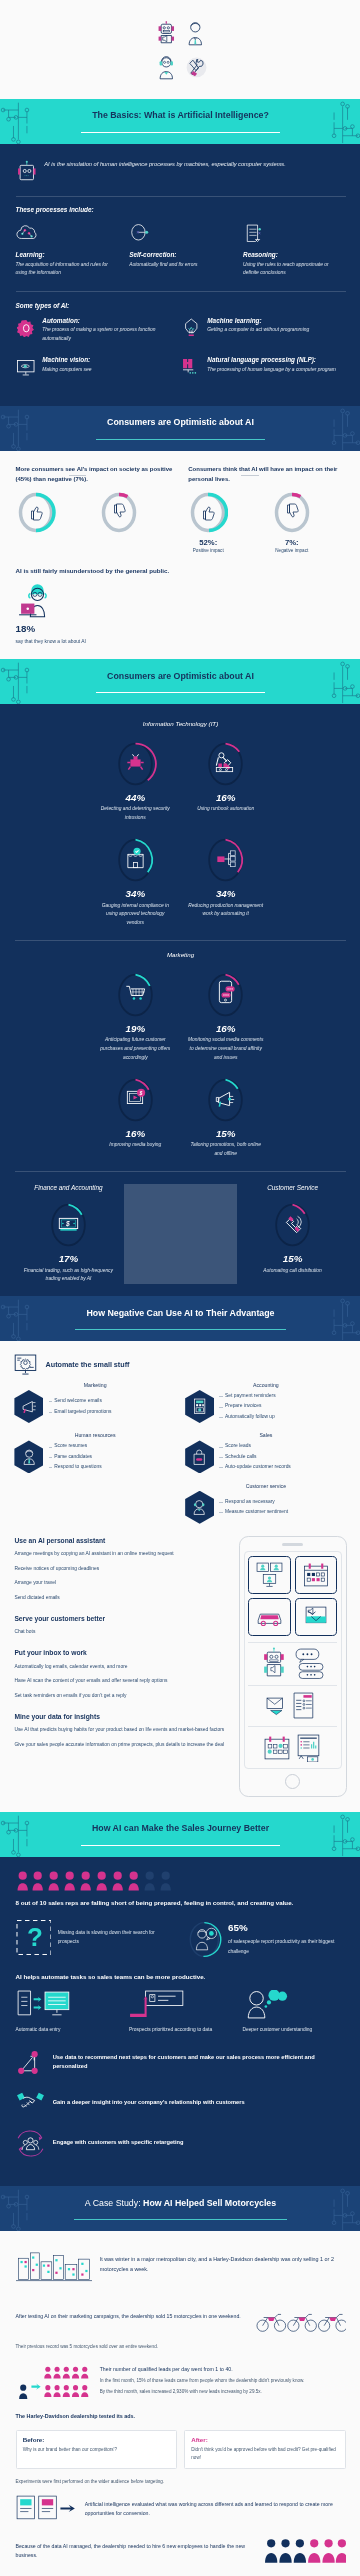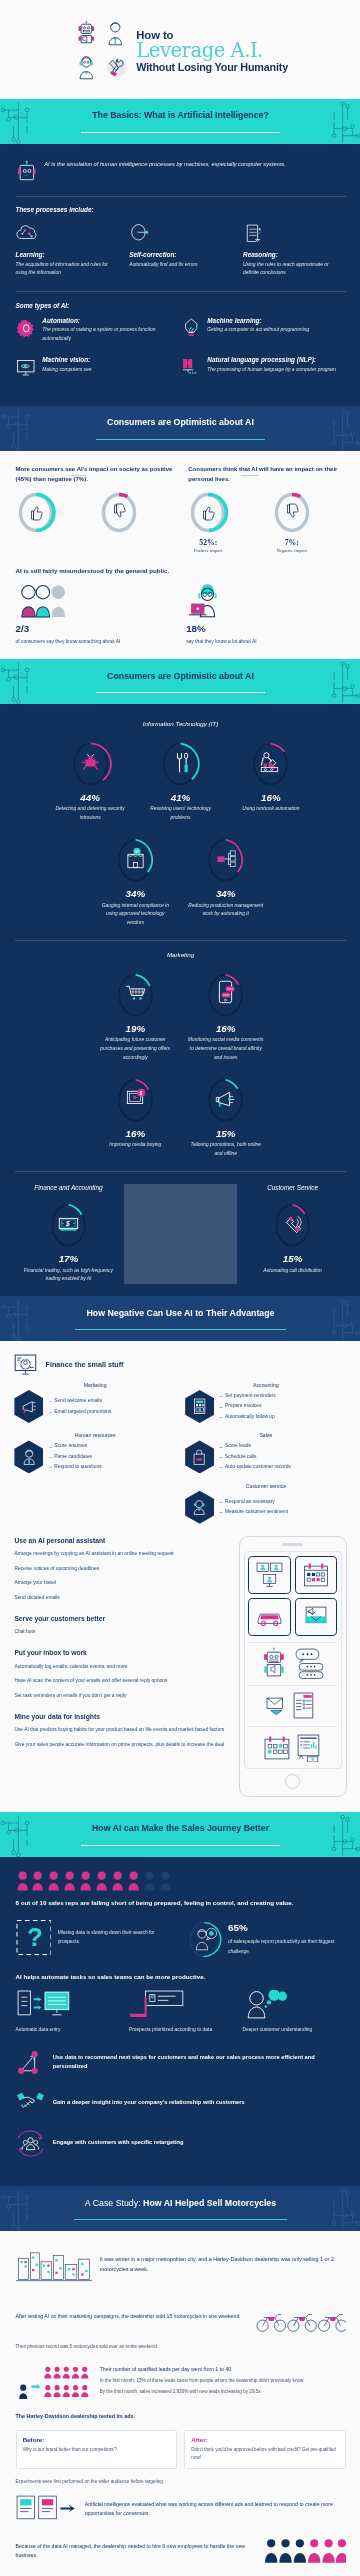--- a/index.html
+++ b/index.html
@@ -51,21 +51,21 @@
   .type-item { width:50%; display:flex; gap:6.2px; margin-bottom:12.4px; align-items:flex-start;}
   .type-ic { width:20.6px; flex:0 0 20.6px; height:21.6px; display:flex; align-items:center; justify-content:center;}
   .type-t { font-size:6.4px; font-weight:bold; margin-bottom:2.1px; }
   .type-d { font-size:4.9px; line-height:1.8; color:#dfe6ee;}
 
   
   .light { background:#fafafa; padding:14.4px 15.5px 13.4px; }
   .stat-2col { display:flex; gap:15.5px; }
   .stat-2col > div { flex:1; }
   .stat-lead { font-size:6px; line-height:1.62; font-weight:bold; color:#16325c; margin-bottom:5.2px; }
-  .donut-pair { display:flex; justify-content:flex-start; gap:13px;font-family:Liberation Serif, serif; }
+  .donut-pair { display:flex; justify-content:flex-start; gap:13px; }
   .donut-wrap { text-align:center; }
   .donut { width:40px; height:45px; position:relative; }
   .connector { width:17.5px; height:0.5px; background:#c6ccd4; margin-top:-14.4px;}
   .dl-num { font-size:7.7px; font-weight:bold; margin-top:3.1px; color:#16325c;}
   .dl-lab { font-size:4.6px; color:#2b4a6f; margin-top:1px;}
 
   .mis-h { font-size:6.2px; font-weight:bold; line-height:1.55; margin:13.4px 0 7.2px;}
   .mis-row { display:flex; gap:11.3px; }
   .mis-row > div { flex:1; }
   .people-ic { height:36px; display:flex; align-items:flex-end; }
@@ -189,25 +189,20 @@
         </div>
         <div class="hero-ic">
           <svg width="23" height="26" viewBox="0 0 44 50">
               <circle cx="24" cy="24" r="19" fill="#e9eaee"></circle>
               <path d="M27 9a6 6 0 00-2 10l-12 16 4 3 12-16a6 6 0 003-12l-3 4-4-1-1-4z" fill="none" stroke="#12305c" stroke-width="1.6"></path>
               <path d="M17 10l-6 6 12 14 5-5z" fill="none" stroke="#12305c" stroke-width="1.5"></path>
               <path d="M13 36l8 5 4-5-7-5z" fill="#c0398f"></path>
             </svg>
         </div>
       </div>
-      <div class="hero-txt">
-        <div class="hero-l1">How to</div>
-        <div class="hero-l2">Leverage A.I.</div>
-        <div class="hero-l3">Without Losing Your Humanity</div>
-      </div>
     </div>
   </div>
 
   <div class="banner teal">
     <svg class="circ-l" viewBox="0 0 80 80">
         <g stroke="#12305c" stroke-width="1.1" fill="none">
           <path d="M5 18h25M30 6v60M30 30h14M44 20v20M14 18v12M14 30h12M22 44v20M44 44v12"></path>
           <circle cx="5" cy="18" r="3"></circle>
           <circle cx="44" cy="18" r="3"></circle>
           <circle cx="14" cy="33" r="3"></circle>
@@ -431,34 +426,20 @@
             <div class="dl-lab">Negative impact</div>
           </div>
         </div>
       </div>
     </div>
 
     <div class="mis-h">AI is still fairly misunderstood by the general public.</div>
     <div class="mis-row">
       <div>
         <div class="people-ic">
-            <svg width="62" height="36" viewBox="0 0 120 70">
-              <circle cx="24" cy="18" r="13" fill="none" stroke="#12305c" stroke-width="2"></circle>
-              <path d="M11 66c0-13 6-20 13-20s13 7 13 20z" fill="#c0398f" stroke="#12305c" stroke-width="2"></path>
-              <circle cx="52" cy="18" r="13" fill="none" stroke="#12305c" stroke-width="2"></circle>
-              <path d="M39 66c0-13 6-20 13-20s13 7 13 20z" fill="#25d8cd" stroke="#12305c" stroke-width="2"></path>
-              <circle cx="82" cy="18" r="13" fill="#b9c5cf"></circle>
-              <path d="M69 66c0-13 6-20 13-20s13 7 13 20z" fill="#b9c5cf"></path>
-            </svg>
-          </div>
-        <div class="mis-num">2/3</div>
-        <div class="mis-d">of consumers say they know something about AI</div>
-      </div>
-      <div>
-        <div class="people-ic">
             <svg width="46" height="36" viewBox="0 0 90 70">
               <path d="M30 14a12 12 0 0124 0v8h-24z" fill="#25d8cd"></path>
               <circle cx="42" cy="22" r="12" fill="none" stroke="#12305c" stroke-width="2"></circle>
               <circle cx="37" cy="22" r="4" fill="none" stroke="#12305c" stroke-width="1.5"></circle>
               <circle cx="47" cy="22" r="4" fill="none" stroke="#12305c" stroke-width="1.5"></circle>
               <path d="M28 20c-4 2-4 8 0 9M56 20c4 2 4 8 0 9" fill="none" stroke="#25d8cd" stroke-width="3"></path>
               <path d="M28 66c0-14 6-22 14-22s14 8 14 22z" fill="none" stroke="#12305c" stroke-width="2"></path>
               <rect x="10" y="40" width="26" height="20" fill="#c0398f"></rect>
               <circle cx="23" cy="50" r="2.5" fill="#fff"></circle>
               <path d="M6 62h34" stroke="#12305c" stroke-width="2"></path>
@@ -508,36 +489,20 @@
               <g transform="translate(26,28)">
                 <rect x="6" y="12" width="20" height="14" fill="#d5338e"></rect>
                 <rect x="12" y="6" width="8" height="7" fill="#d5338e"></rect>
                 <path d="M0 18h6M26 18h6M6 26l-4 6M26 26l4 6" stroke="#d5338e" stroke-width="3"></path>
                 <path d="M10 2l3 4M22 2l-3 4" stroke="#fff" stroke-width="1.8"></path>
               </g>
             </svg>
         </div>
         <div class="pnum">44%</div>
         <div class="pdesc">Detecting and deterring security intrusions</div>
-      </div>
-      <div class="pcell">
-        <div class="ring">
-          <svg viewBox="0 0 84 98" width="43" height="50">
-              <ellipse cx="42" cy="49" rx="32" ry="40" fill="none" stroke="#0c2448" stroke-width="3.5"></ellipse>
-              <path d="M42 9a40 40 0 0122 70" fill="none" stroke="#25d8cd" stroke-width="3.5"></path>
-              <g transform="translate(30,26)">
-                <path d="M6 2v7a4 4 0 008 0V2M10 13v26" stroke="#fff" stroke-width="2" fill="none"></path>
-                <rect x="20" y="2" width="6" height="10" rx="3" fill="none" stroke="#fff" stroke-width="1.8"></rect>
-                <path d="M23 12v12" stroke="#fff" stroke-width="2"></path>
-                <rect x="20" y="24" width="6" height="15" fill="#25d8cd"></rect>
-              </g>
-            </svg>
-        </div>
-        <div class="pnum">41%</div>
-        <div class="pdesc">Resolving users' technology problems</div>
       </div>
       <div class="pcell">
         <div class="ring">
           <svg viewBox="0 0 84 98" width="43" height="50">
               <ellipse cx="42" cy="49" rx="32" ry="40" fill="none" stroke="#0c2448" stroke-width="3.5"></ellipse>
               <path d="M42 9a40 40 0 0127 16" fill="none" stroke="#d5338e" stroke-width="3.5"></path>
               <g transform="translate(24,26)">
                 <circle cx="10" cy="6" r="5" fill="none" stroke="#fff" stroke-width="1.8"></circle>
                 <path d="M13 10l8 8" stroke="#fff" stroke-width="2"></path>
                 <rect x="18" y="16" width="9" height="9" transform="rotate(45 22 20)" fill="none" stroke="#fff" stroke-width="1.8"></rect>
@@ -743,21 +708,21 @@
 
   <div class="white">
     <div class="w-head">
       <svg width="25" height="21.6" viewBox="0 0 48 42">
           <rect x="2" y="2" width="40" height="30" fill="none" stroke="#12305c" stroke-width="1.8"></rect>
           <path d="M6 8h8M6 12h5M30 26h8" stroke="#12305c" stroke-width="1.6"></path>
           <path d="M22 10l2 2 3-1 1 3 3 1-1 3 2 2-2 2 1 3-3 1-1 3-3-1-2 2-2-2-3 1-1-3-3-1 1-3-2-2 2-2-1-3 3-1 1-3 3 1z" fill="none" stroke="#12305c" stroke-width="1.4"></path>
           <circle cx="22" cy="17" r="3.5" fill="none" stroke="#12305c" stroke-width="1.4"></circle>
           <path d="M22 32v5M16 39h12" stroke="#12305c" stroke-width="1.8"></path>
         </svg>
-      <div class="w-title">Finance the small stuff</div>
+      <div class="w-title">Automate the small stuff</div>
     </div>
 
     <div style="display:flex; gap:9.3px; margin-top:6.2px;">
       <div class="hexcol" style="flex:1">
         <div>
           <div class="hexlabel">Marketing</div>
           <div class="hexrow">
             <div class="hex">
                 <svg width="15.5" height="13.4" viewBox="0 0 30 26">
                   <path d="M4 12l18-9v20l-18-5z" fill="none" stroke="#fff" stroke-width="1.5"></path>

